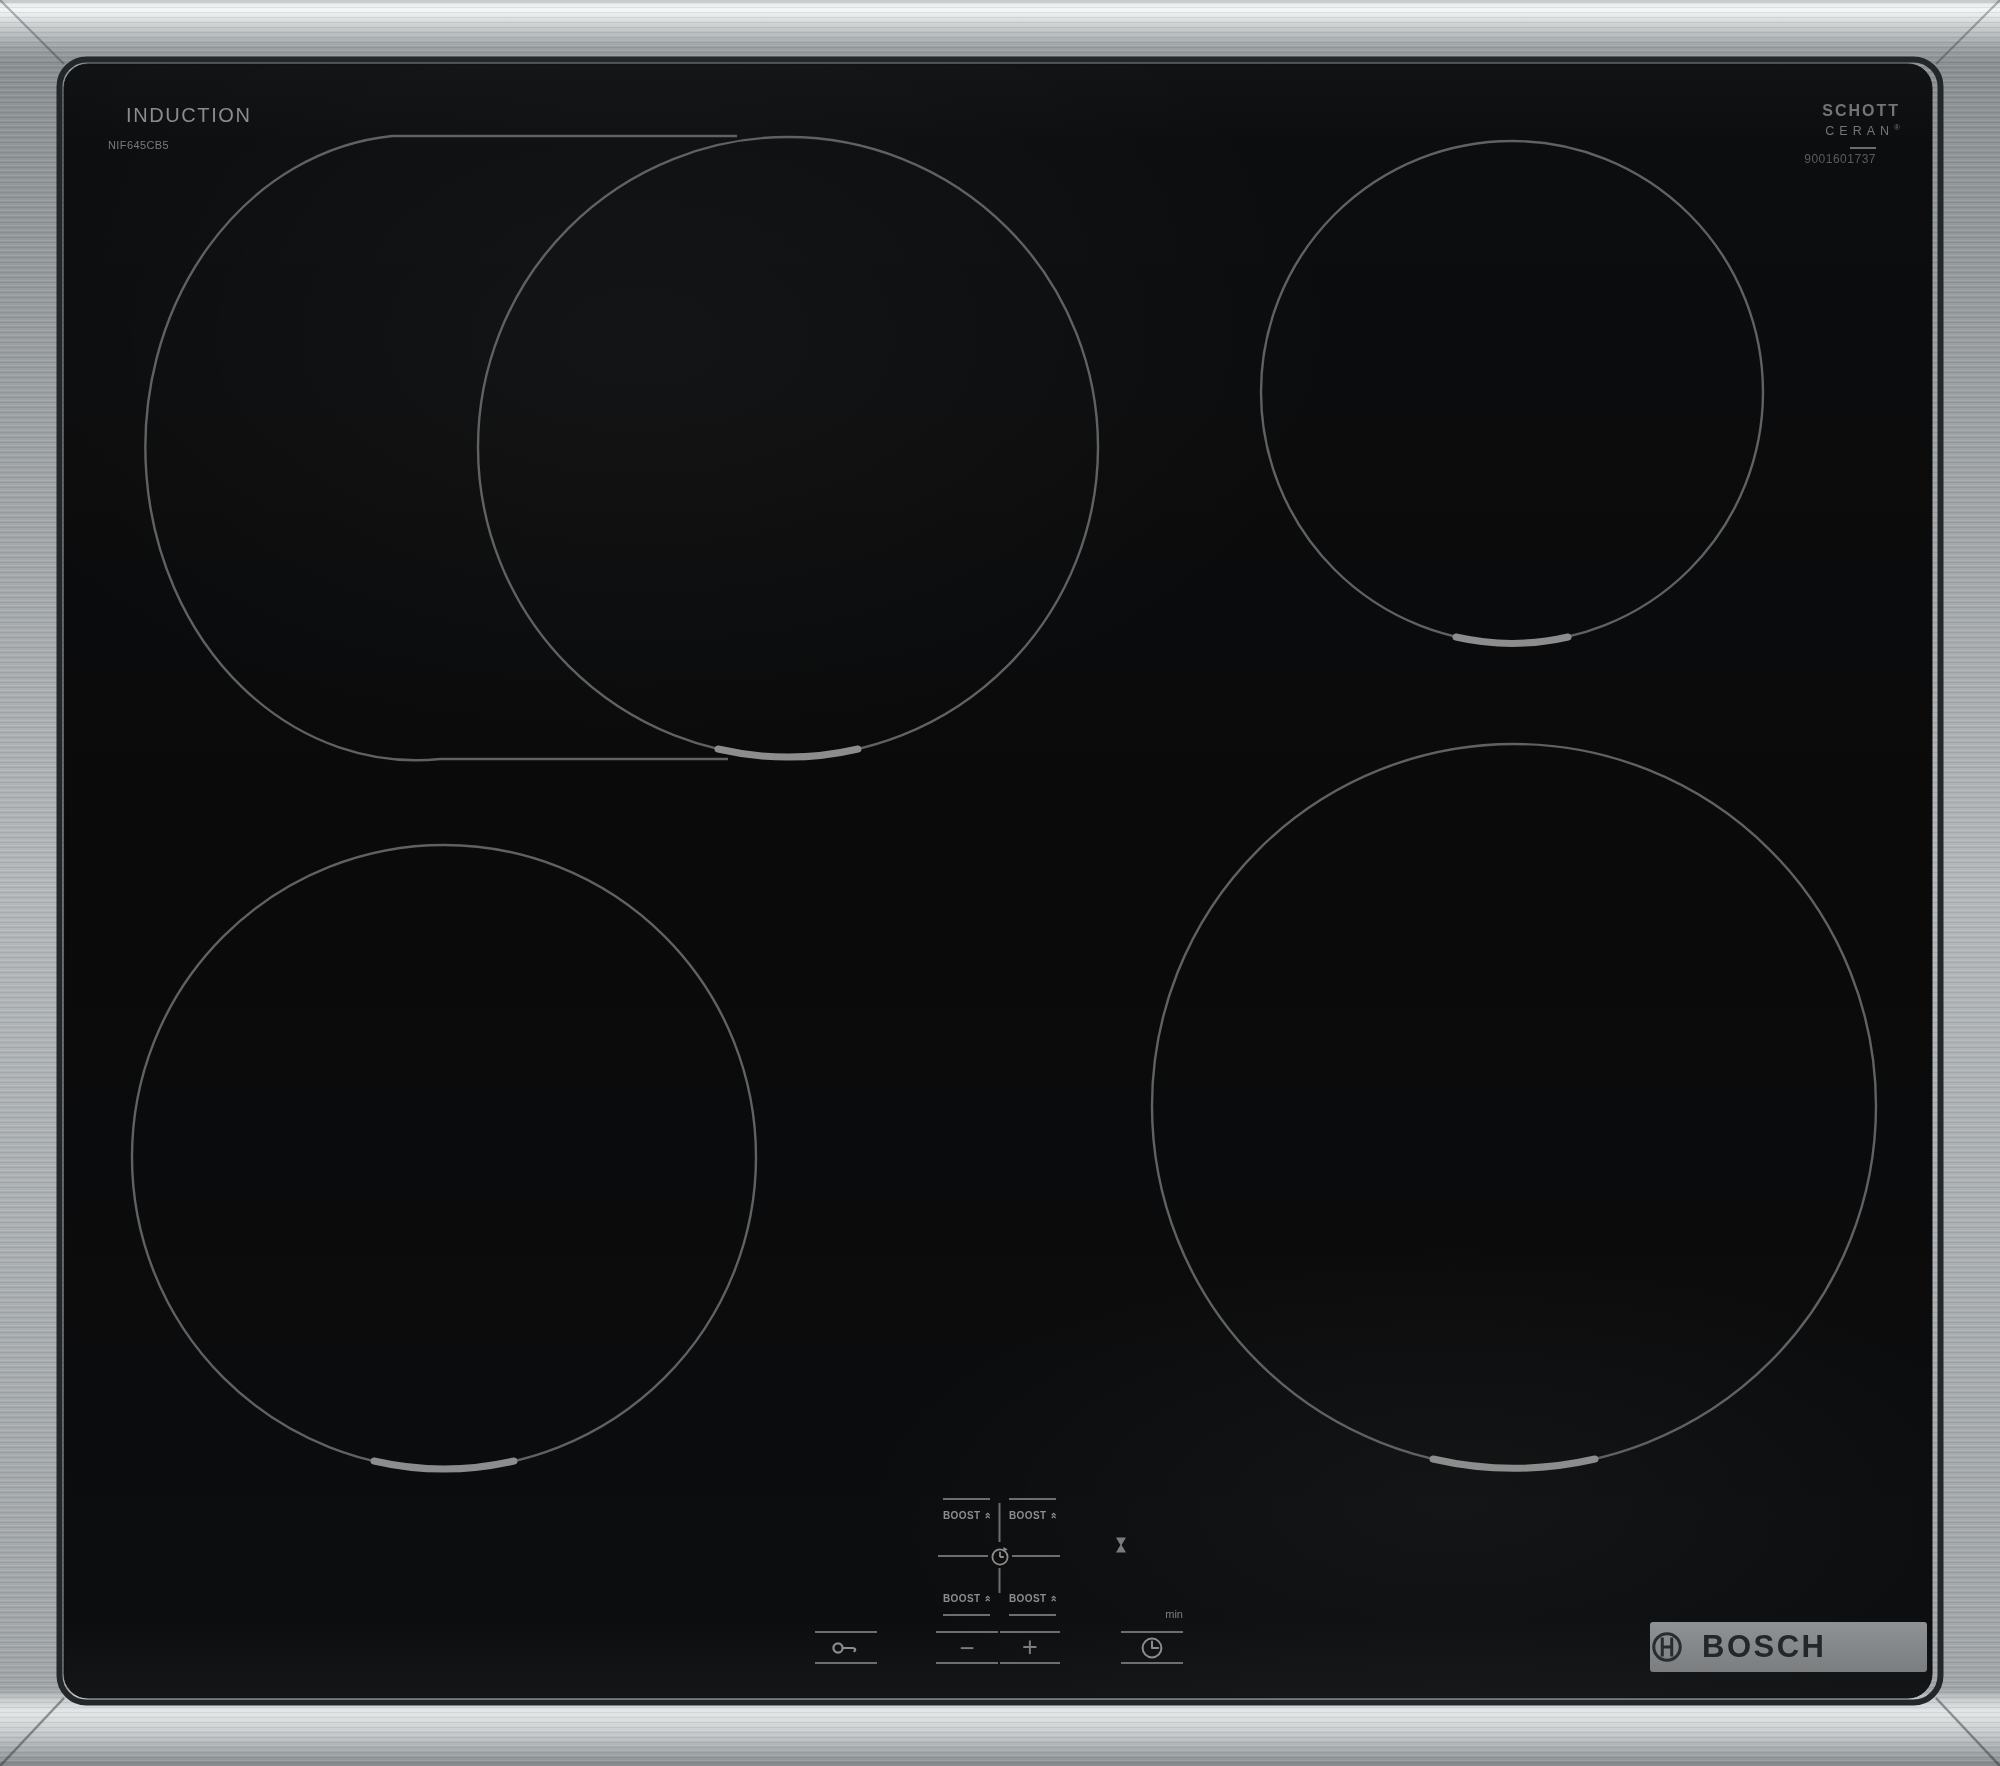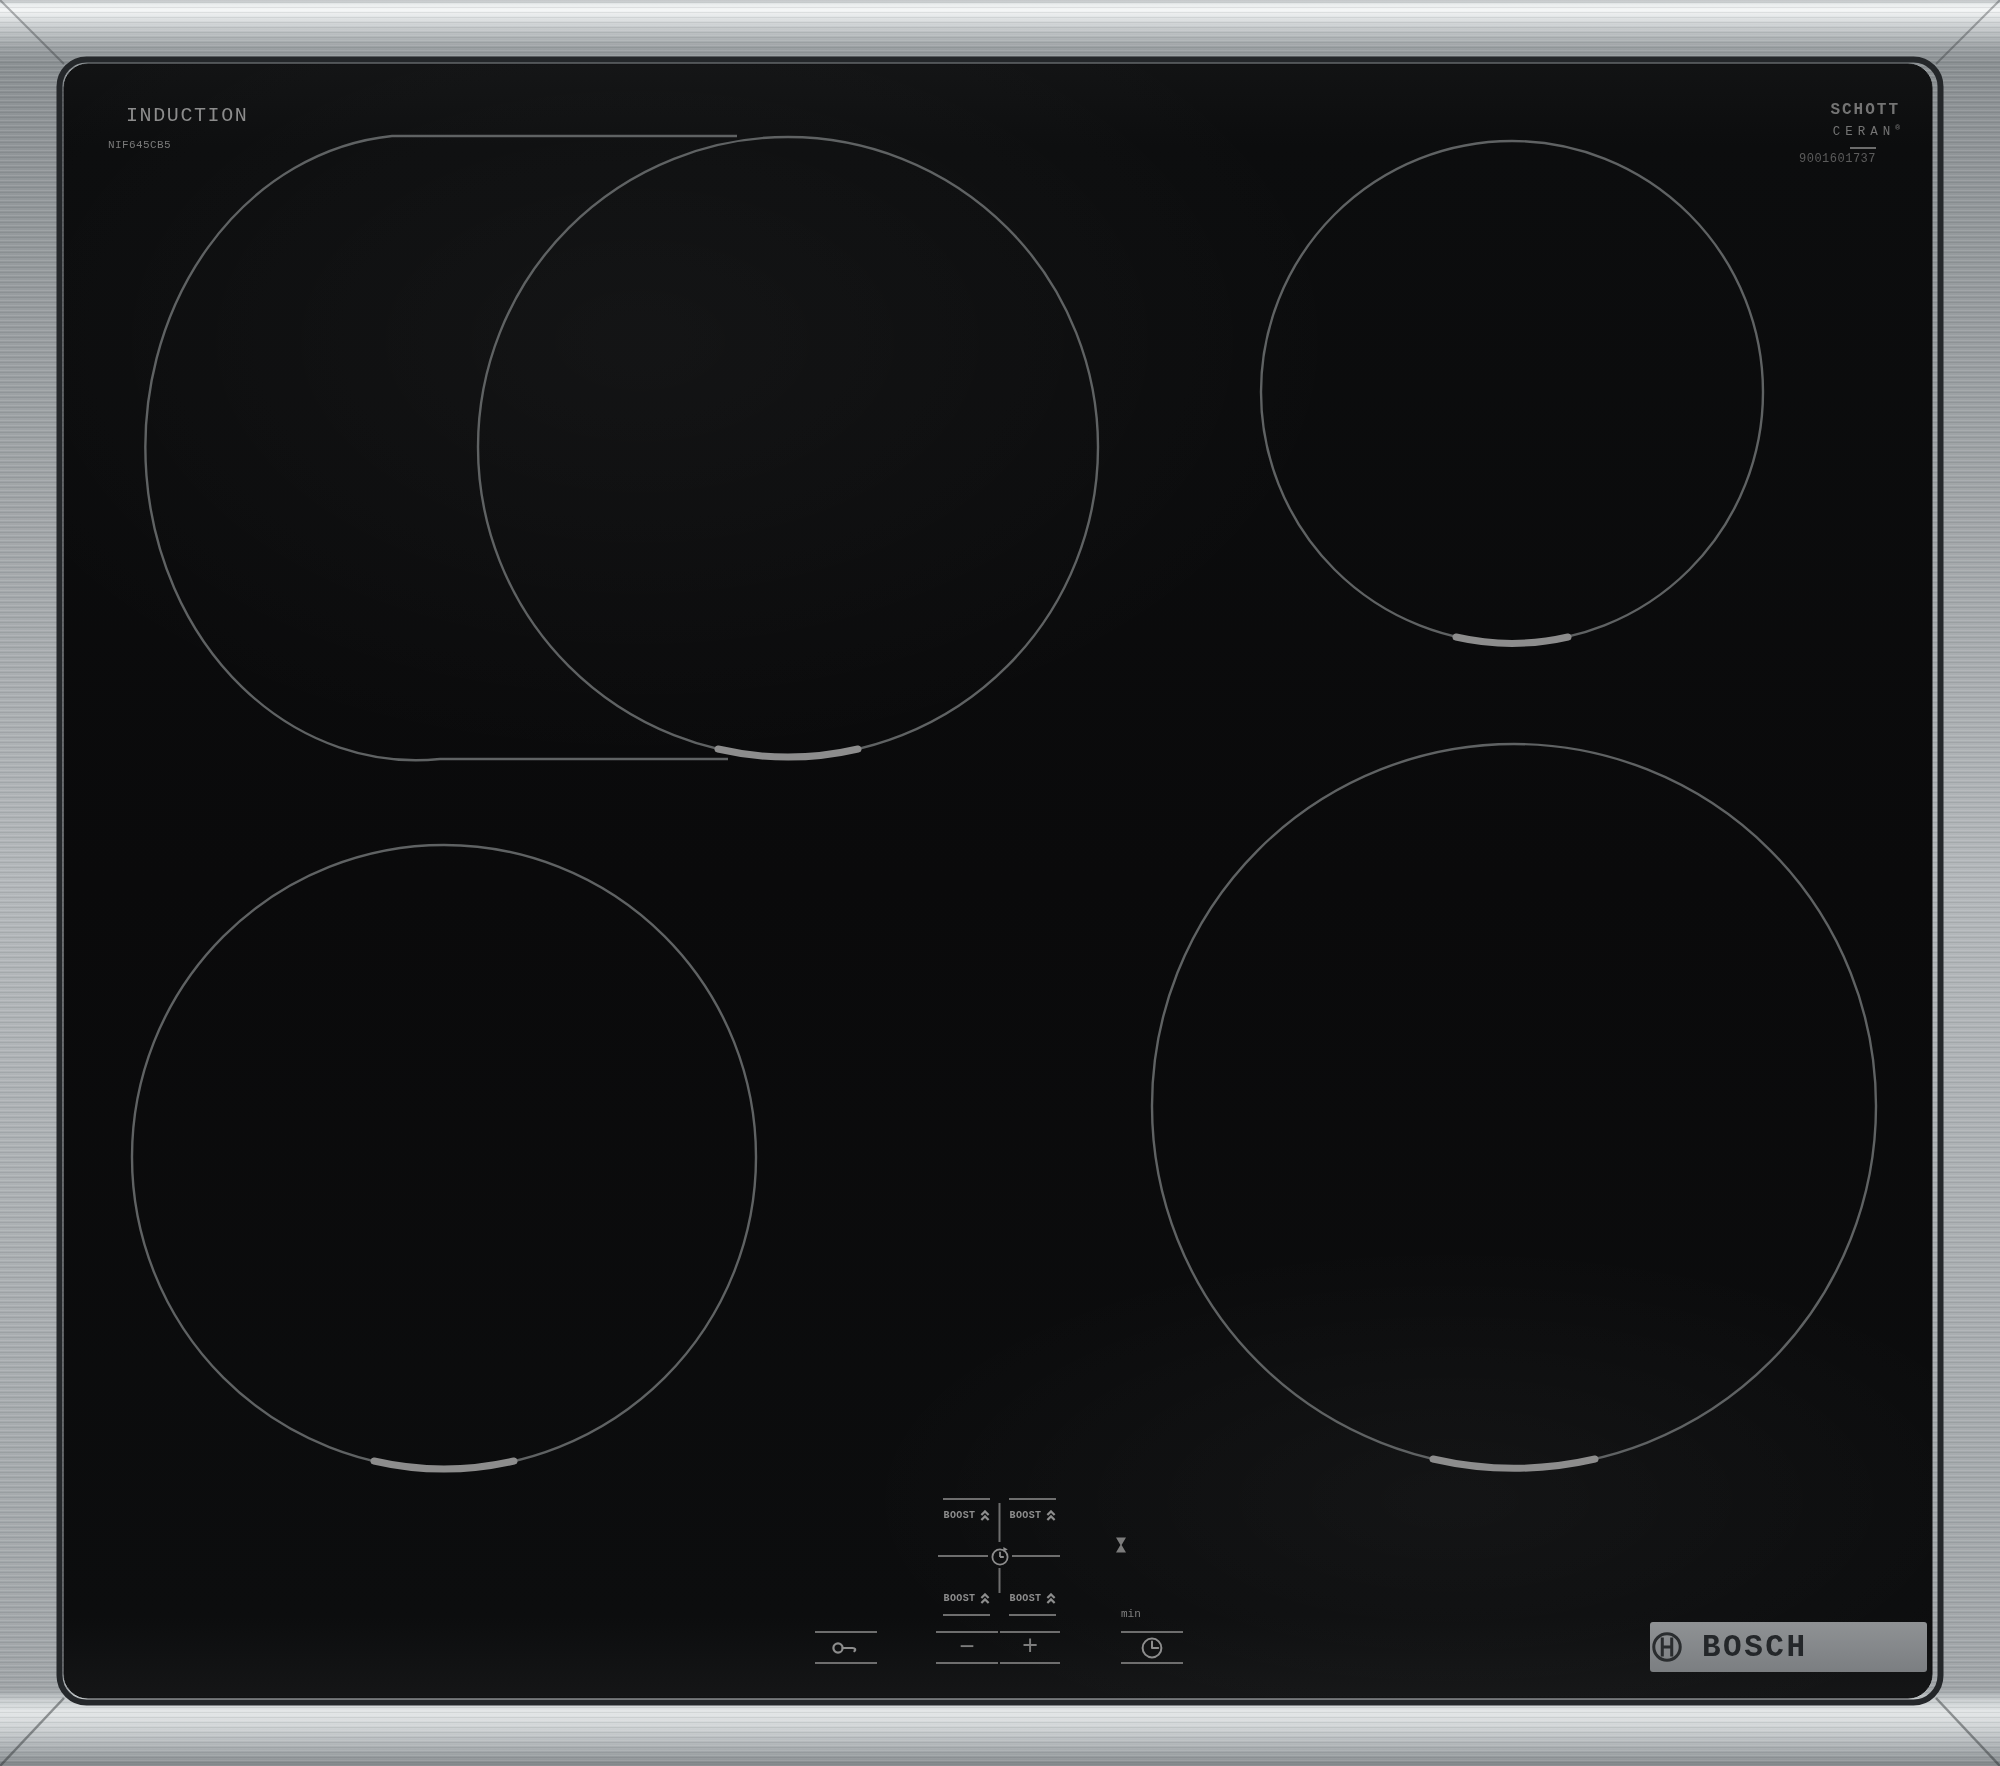--- a/index.html
+++ b/index.html
@@ -1,18 +1,18 @@
 <!DOCTYPE html>
 <html><head>
 <meta charset="utf-8">
 <style>
   html,body{margin:0;padding:0;background:#000;}
   *{box-sizing:border-box;}
   .stage{position:relative;width:2000px;height:1766px;overflow:hidden;
-         font-family:Liberation Mono, monospace;background:#0a0a0b;}
+         font-family:Liberation Sans, sans-serif;background:#0a0a0b;}
   .stage svg.base{position:absolute;left:0;top:0;}
   .ovl{position:absolute;}
   
   .induction{left:126px;top:104px;font-size:20px;letter-spacing:1.6px;color:#8c8c8c;}
   .model{left:108px;top:139px;font-size:11px;letter-spacing:.4px;color:#7a7a7a;}
   
   .schott{left:1760px;top:102px;width:140px;text-align:right;color:#747474;line-height:1.1;}
   .schott .l1{font-size:16px;font-weight:bold;letter-spacing:2px;}
   .schott .l2{font-size:12.5px;letter-spacing:5px;margin-top:4px;}
   .schott .reg{font-size:8px;letter-spacing:0;vertical-align:super;}
@@ -21,21 +21,21 @@
   
   .tbtn{position:absolute;display:flex;align-items:center;justify-content:center;gap:4px;}
   .line-top{border-top:2px solid #6e6e6e;}
   .line-bot{border-bottom:2px solid #6e6e6e;}
   .line-both{border-top:2px solid #6e6e6e;border-bottom:2px solid #6e6e6e;}
   .boost{width:47px;height:33px;}
   .boost span{font-size:10px;font-weight:bold;letter-spacing:.4px;color:#8d8d8d;}
   .glyph{color:#7d7d7d;line-height:1;}
   .minusg{font-size:26px;}
   .plusg{font-size:27px;}
-  .min-label{left:1121px;top:1608px;width:62px;text-align:left;font-size:11px;color:#7f7f7f;}
+  .min-label{left:1121px;top:1608px;width:62px;text-align:right;font-size:11px;color:#7f7f7f;}
   
   .badge{left:1650px;top:1622px;width:277px;height:50px;border-radius:3px;
          background:linear-gradient(180deg,#8f9294,#84878a 55%,#7b7e81);
          display:flex;align-items:center;gap:18px;}
   .badge .word{font-size:31px;font-weight:bold;letter-spacing:2.5px;color:#24272a;}
 </style>
 </head>
 <body>
 
 <div class="stage">

